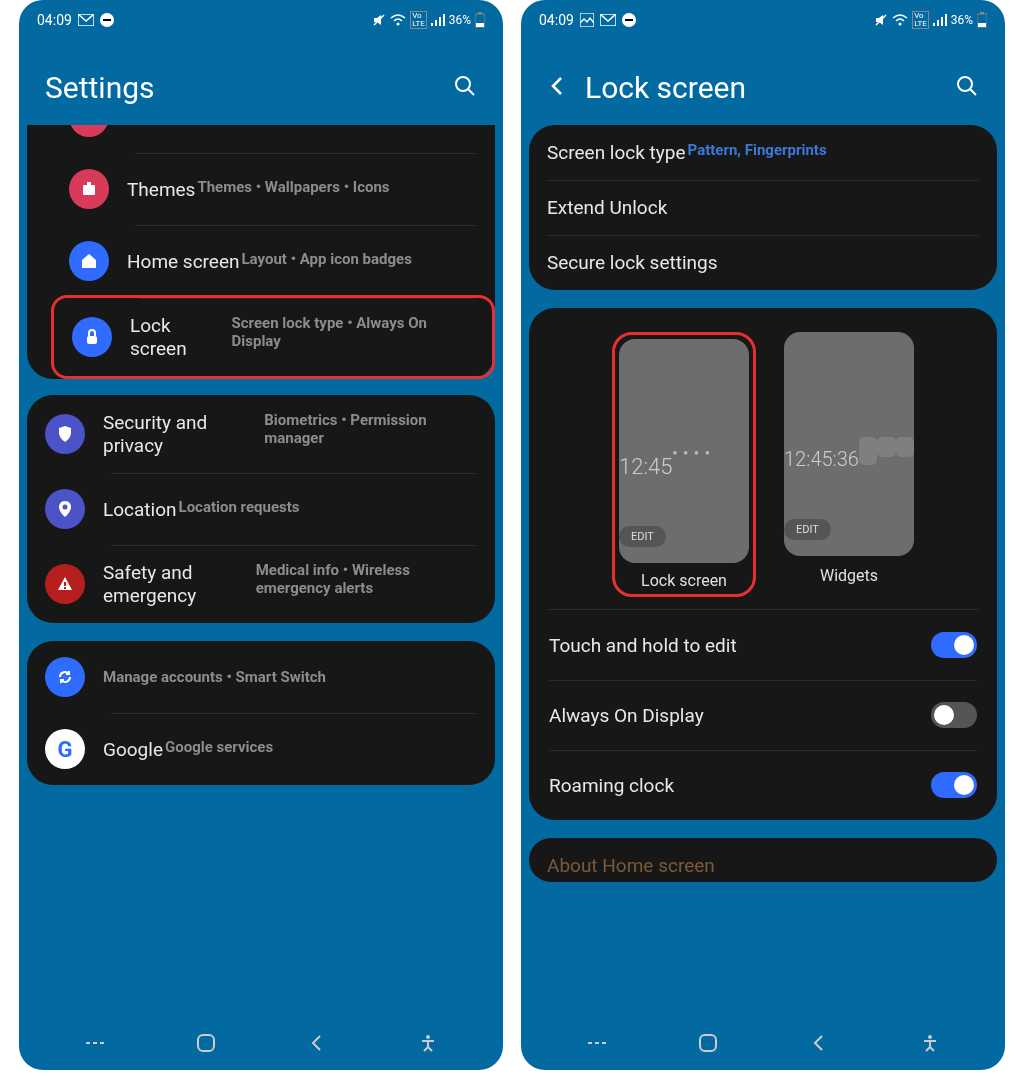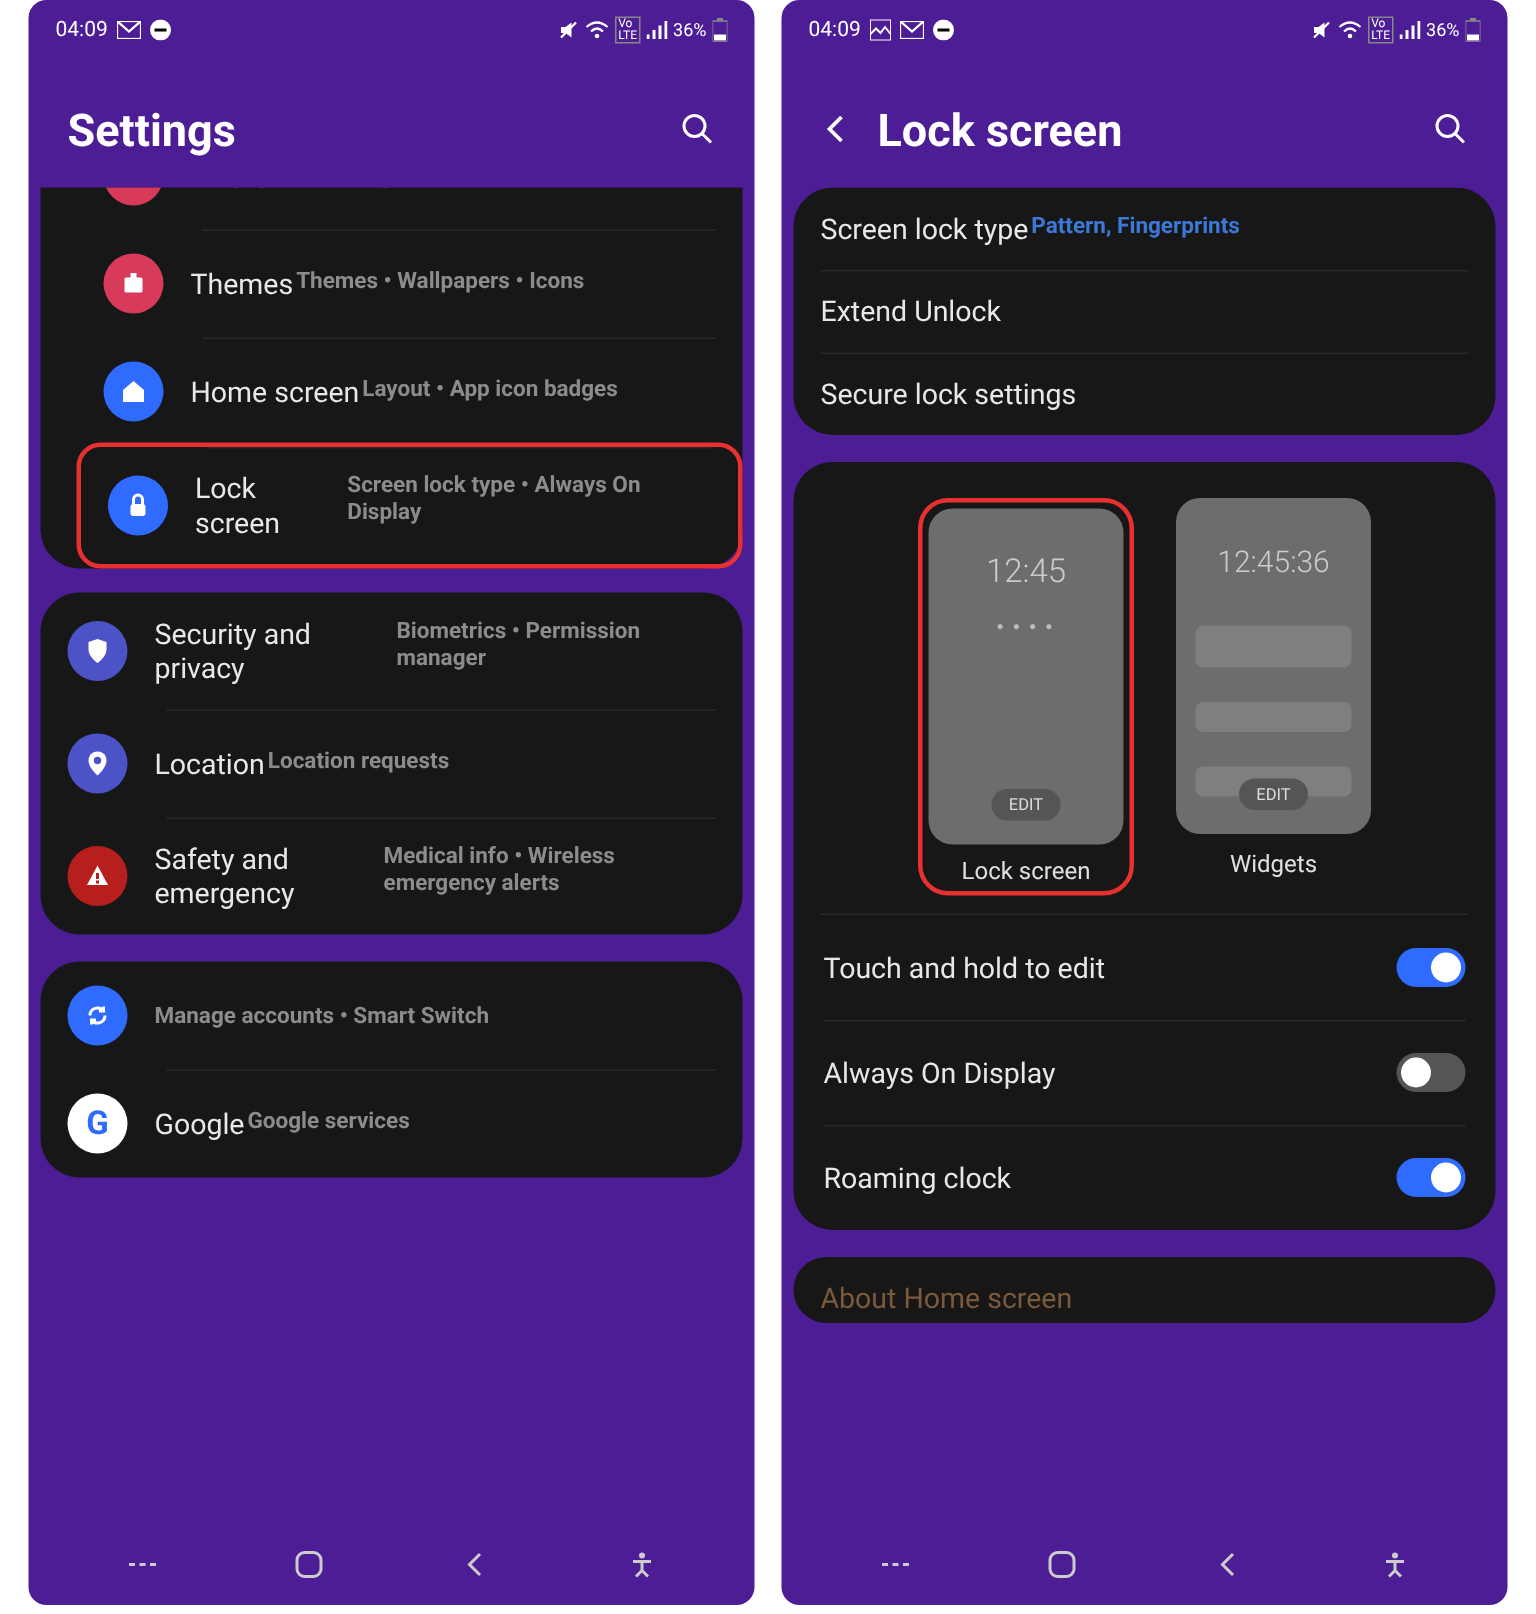--- a/index.html
+++ b/index.html
@@ -9,22 +9,22 @@
   font-family: -apple-system, BlinkMacSystemFont, "Segoe UI", Roboto, sans-serif;
   width: 1024px;
   height: 1076px;
   display: flex;
   gap: 18px;
   justify-content: center;
 }
 .phone {
   width: 484px;
   height: 1070px;
-  background: #4c1d95;
-  border-radius: 12px;
+  background: #0369a1;
+  border-radius: 24px;
   overflow: hidden;
   position: relative;
   display: flex;
   flex-direction: column;
 }
 .status-bar {
   height: 40px;
   display: flex;
   align-items: center;
   justify-content: space-between;
@@ -39,21 +39,21 @@
 .header {
   display: flex;
   align-items: center;
   justify-content: space-between;
   padding: 30px 26px 20px 26px;
   color: #fff;
 }
 .header h1 {
   margin: 0;
   font-size: 30px;
-  font-weight: 700;
+  font-weight: 400;
 }
 .header-left { display: flex; align-items: center; gap: 18px; }
 .back-btn { color: #fff; }
 
 .content {
   flex: 1;
   overflow: hidden;
   padding: 0 8px;
 }
 .group {
@@ -118,23 +118,22 @@
   padding: 24px 0 12px 0;
 }
 .preview-col { display:flex; flex-direction:column; align-items:center; gap:10px; }
 .preview-card {
   width: 130px;
   height: 224px;
   background: #6d6d6d;
   border-radius: 16px;
   position: relative;
   display: flex;
-  flex-direction: column;
+  flex-direction: row;
   align-items: center;
-  gap: 17px;
 }
 .preview-wrap { padding:4px; border-radius:20px; }
 .preview-wrap.highlight-outline { border: 3px solid #e83030; }
 .preview-time { margin-top: 30px; font-size: 22px; color: #ccc; font-weight:300;}
 .preview-dots { color: #bbb; letter-spacing: 2px; font-size: 8px; margin-top:2px;}
 .preview-edit { position:absolute; bottom:16px; background:#555; color:#ddd; font-size:11px; padding:4px 12px; border-radius:12px;}
 .preview-label { color:#e0e0e0; font-size:16px;}
 .widget-block { width:80%; height:20px; background:#7f7f7f; border-radius:5px; margin-top:6px;}
 
 .divider-full { height:1px; background:#2a2a2a; margin: 0 18px;}

